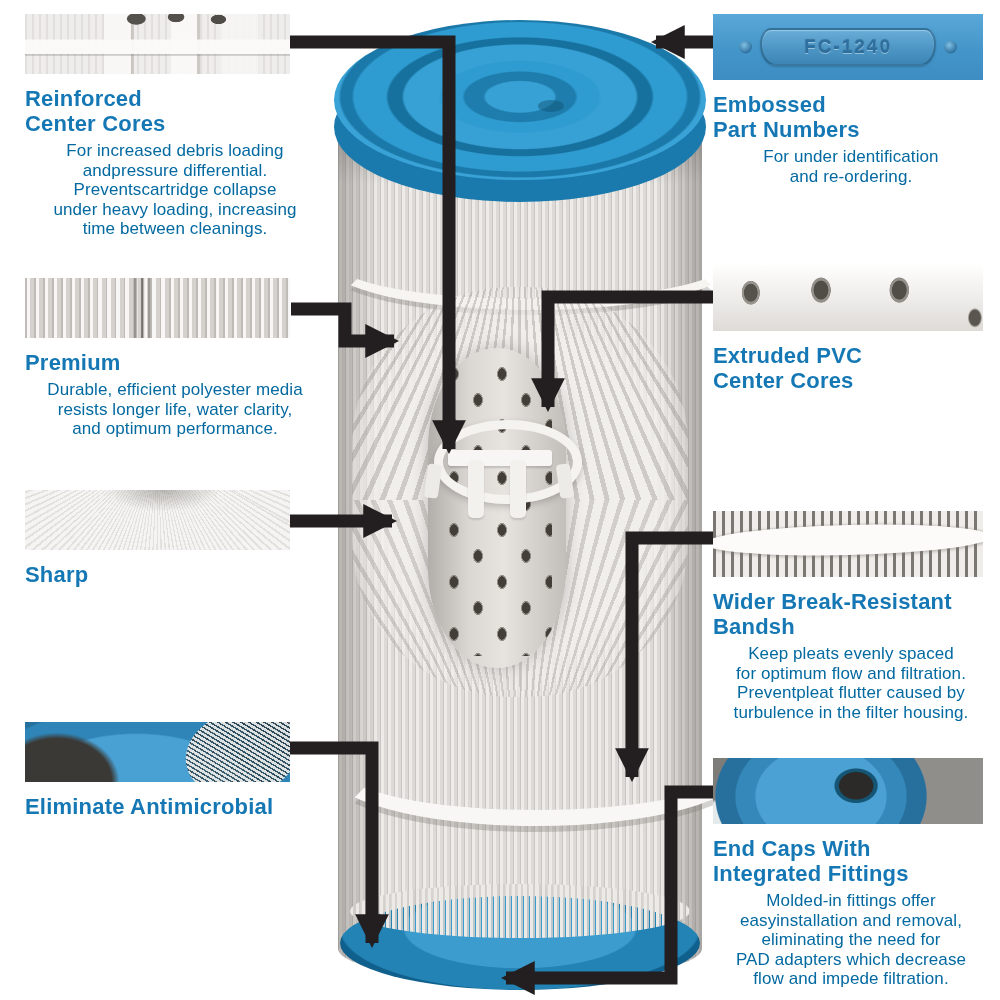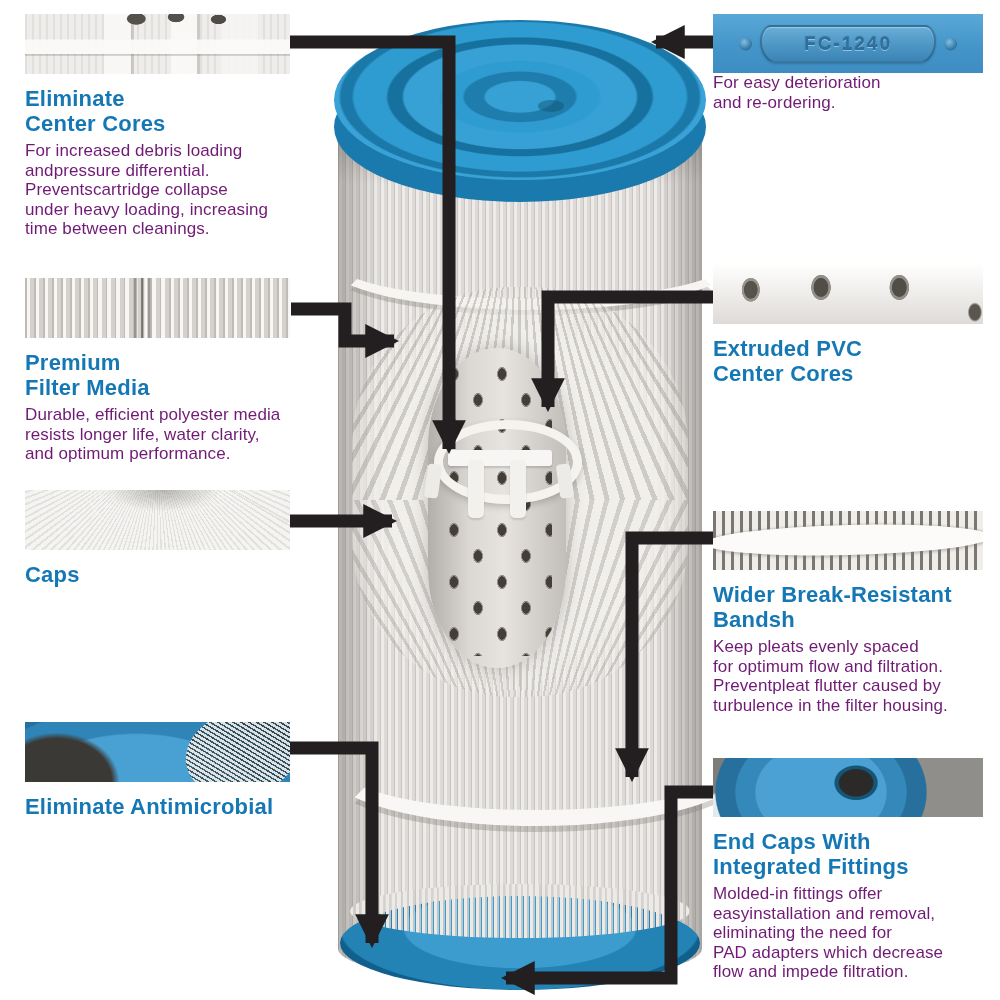--- a/index.html
+++ b/index.html
@@ -5,26 +5,26 @@
   html,body { margin:0; padding:0; background:#ffffff; }
   body { width:1000px; height:1000px; overflow:hidden;
          font-family:"Liberation Sans", sans-serif; }
   .stage { position:relative; width:1000px; height:1000px; background:#fff; }
 
   
   .callout { position:absolute; }
   .callout.left  { width:300px; }
   .callout.right { width:276px; }
   .inset { position:relative; width:265px; height:60px; overflow:hidden; }
-  .callout.right .inset { width:270px; height:59px; }
+  .callout.right .inset { width:270px; height:66px; }
   .hd { margin:12px 0 5px 0; color:#1578b5; font-size:22px; line-height:25px;
         font-weight:bold; letter-spacing:.2px; }
   .hd span { display:block; }
-  .bd { margin:0; color:#701a75; font-size:17px; line-height:19.6px;
-        white-space:pre-line; letter-spacing:.1px; }
+  .bd { margin:0; color:#0369a1; font-size:17px; line-height:19.6px;
+        white-space:pre-line; letter-spacing:.1px;text-align:center; }
 
   
   .inset.l1 { background-color:#efedeb;
     background-image:
       radial-gradient(16px 10px at 42% 8%,  #54504b 0 55%, transparent 62%),
       radial-gradient(14px 9px  at 57% 5%,  #54504b 0 55%, transparent 62%),
       radial-gradient(13px 8px  at 73% 9%,  #4f4b46 0 55%, transparent 62%),
       linear-gradient(180deg, transparent 42%, rgba(251,250,249,.95) 43% 66%, rgba(130,126,121,.35) 67% 69%, transparent 70%),
       linear-gradient(90deg, transparent 0 30%, rgba(249,248,246,.95) 30% 40%, rgba(170,166,161,.5) 40% 41%, transparent 41% 55%, rgba(250,249,247,.95) 55% 65%, rgba(170,166,161,.5) 65% 66%, transparent 66% 74%, rgba(246,245,243,.9) 74% 88%, transparent 88%),
       repeating-linear-gradient(90deg, rgba(205,202,198,.4) 0 2px, transparent 2px 7px); }
@@ -188,66 +188,69 @@
       <path d="M290 521 L392 521" marker-end="url(#ah)"></path>
       <path d="M713 538 L632 538 L632 777" marker-end="url(#ah)"></path>
       <path d="M290 748 L372 748 L372 943" marker-end="url(#ah)"></path>
       <path d="M713 792 L671 792 L671 978 L506 978" marker-end="url(#ah)"></path>
     </g>
   </svg>
 
   <section class="callout left" style="left:25px; top:14px">
     <div class="inset l1"></div>
     <h3 class="hd">
-      <span>Eliminate</span>
+      <span>Reinforced</span>
       <span>Center Cores</span>
     </h3>
     <p class="bd">For increased debris loading
 andpressure differential.
 Preventscartridge collapse
 under heavy loading, increasing
 time between cleanings.</p>
   </section>
 
   <section class="callout left" style="left:25px; top:278px">
     <div class="inset l2"></div>
     <h3 class="hd">
       <span>Premium</span>
-      <span>Filter Media</span>
     </h3>
     <p class="bd">Durable, efficient polyester media
 resists longer life, water clarity,
 and optimum performance.</p>
   </section>
 
   <section class="callout left" style="left:25px; top:490px">
     <div class="inset l3"></div>
     <h3 class="hd">
-      <span>Caps</span>
+      <span>Sharp</span>
     </h3>
   </section>
 
   <section class="callout left" style="left:25px; top:722px">
     <div class="inset l4">
       <div class="mesh"></div>
     </div>
     <h3 class="hd">
       <span>Eliminate Antimicrobial</span>
     </h3>
   </section>
 
   <section class="callout right" style="left:713px; top:14px">
     <div class="inset r1">
       <div class="pn-banner">
         <span class="rivet lft"></span>
         <span class="pn-text">FC-1240</span>
         <span class="rivet rgt"></span>
       </div>
     </div>
-    <p class="bd">For easy deterioration
+    <h3 class="hd">
+      <span>Embossed</span>
+      <span>Part Numbers</span>
+    </h3>
+    <p class="bd">For under identification
 and re-ordering.</p>
   </section>
 
   <section class="callout right" style="left:713px; top:265px">
     <div class="inset r2"></div>
     <h3 class="hd">
       <span>Extruded PVC</span>
       <span>Center Cores</span>
     </h3>
   </section>

